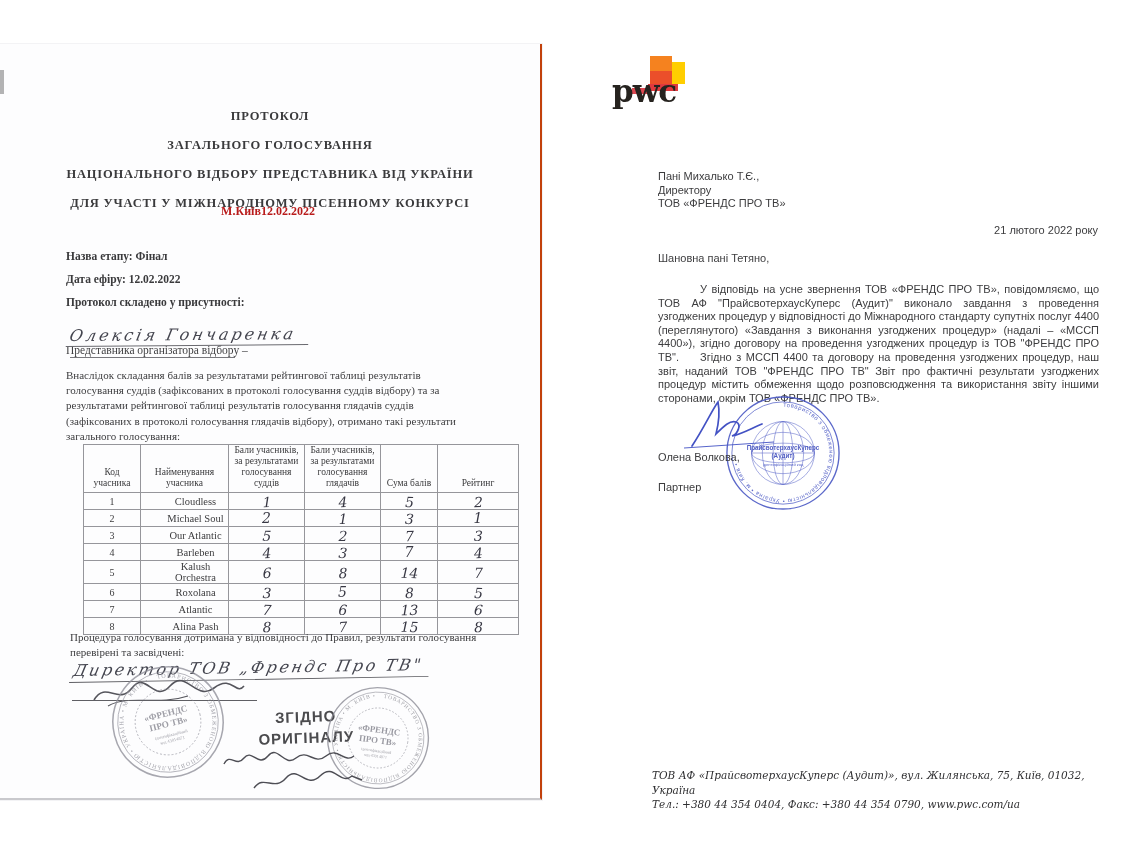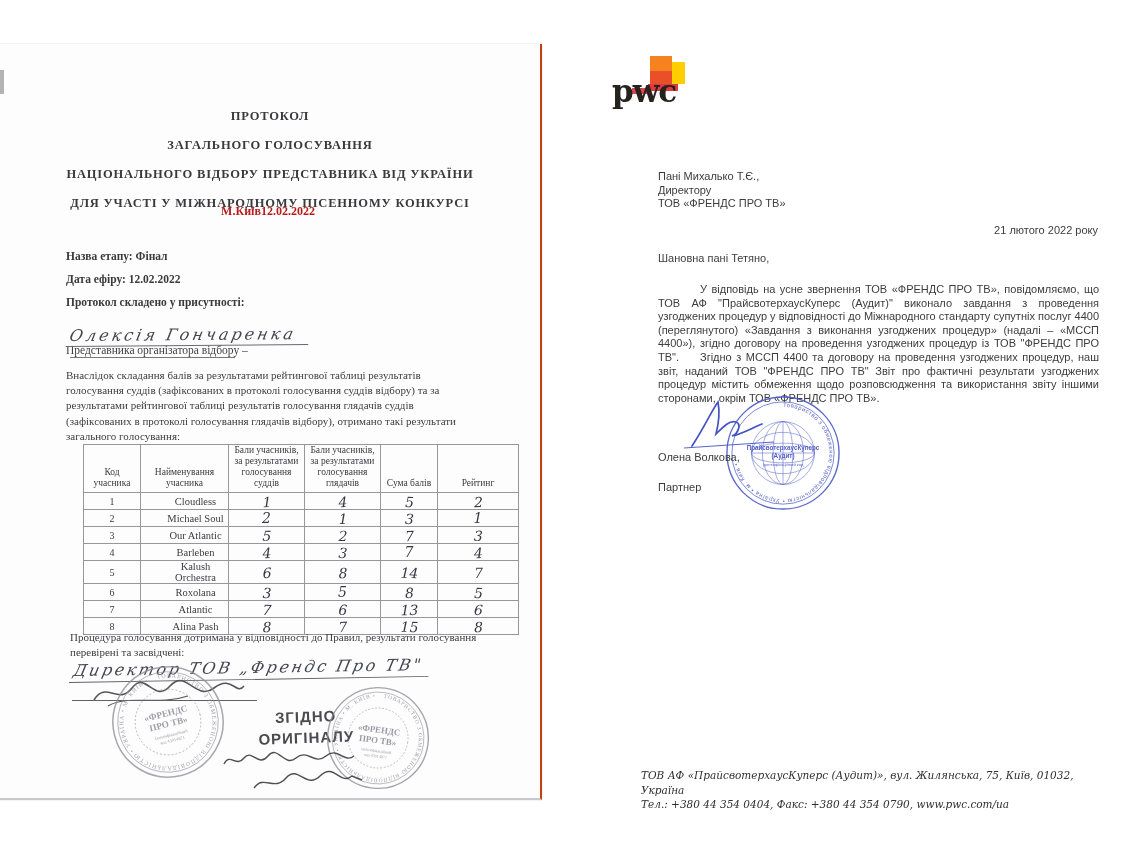--- a/index.html
+++ b/index.html
@@ -71,21 +71,21 @@
   .pwc-b5{left:20px;top:36px;width:17px;height:6px;background:#dd4852;}
   .recipient{position:absolute;left:58px;top:170px;font-size:11px;line-height:13.5px;color:#3c3c3e;}
   .letter-date{position:absolute;left:58px;top:224px;width:440px;text-align:right;font-size:11px;color:#3c3c3e;}
   .salutation{position:absolute;left:58px;top:252px;font-size:11px;color:#3c3c3e;}
   .letter-par{position:absolute;left:58px;width:441px;font-size:11px;line-height:13.6px;
     text-align:justify;text-indent:42px;color:#3c3c3e;}
   .par1{top:283px;} .par2{top:351px;}
   .signer{position:absolute;left:58px;font-size:11px;color:#3c3c3e;}
   .stamp-blue{position:absolute;left:124px;top:394px;opacity:.9;}
   .blue-sig{position:absolute;left:78px;top:398px;}
-  .letter-footer{position:absolute;left:41px;top:768px;width:460px;
+  .letter-footer{position:absolute;left:52px;top:768px;width:460px;
     font-family:"DejaVu Serif",serif;font-style:italic;font-size:10.5px;line-height:14.5px;color:#2f2f31;}
 </style>
 </head>
 <body>
 
 <div class="scan-page">
   <div class="edge-mark"></div>
 
   <div class="title-block">
     <div class="title-line">ПРОТОКОЛ</div>

